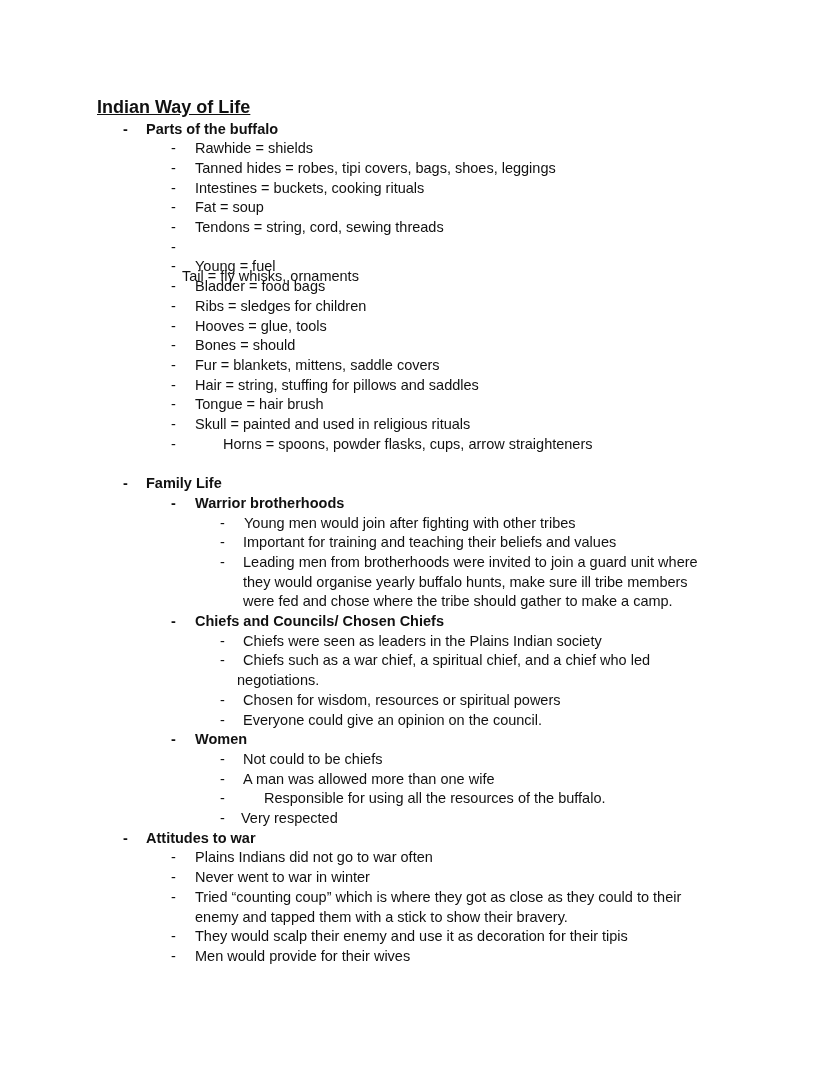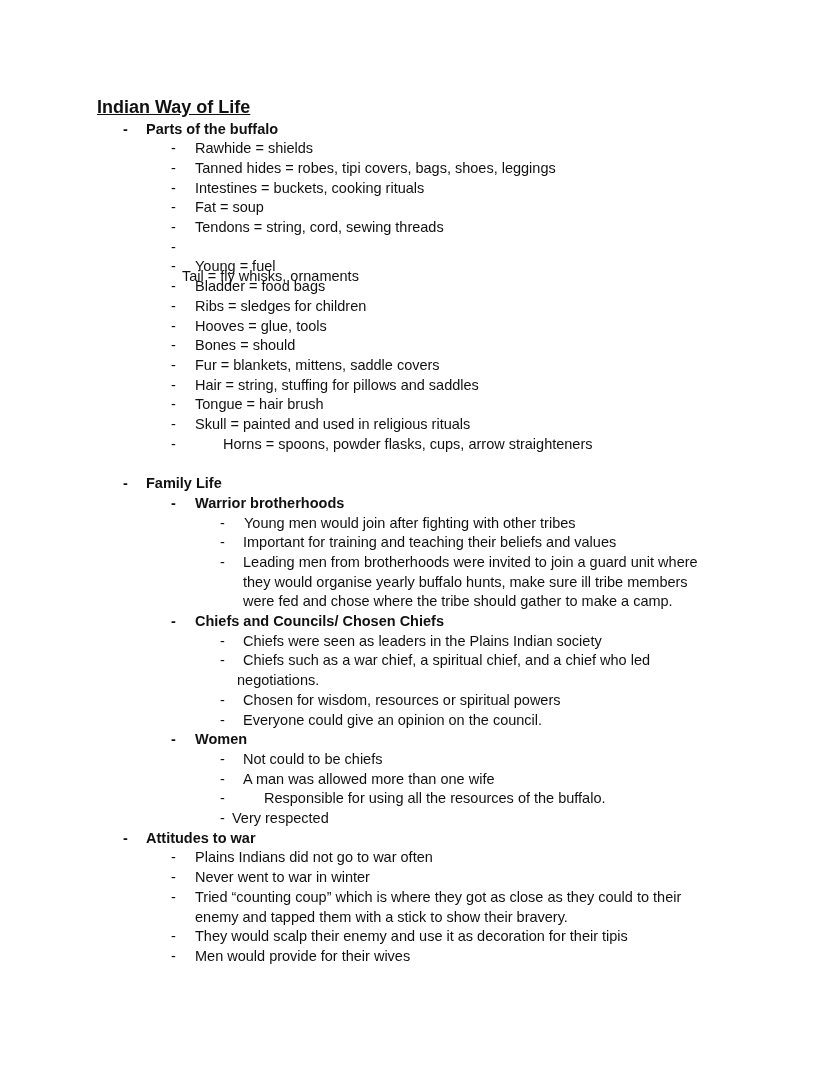--- a/index.html
+++ b/index.html
@@ -147,21 +147,21 @@
       <div class="line" style="top: 769.6px; left: 0px;">
         <span class="dash" style="left: 220px;">-</span>
         <span class="txt" style="left: 243px;">A man was allowed more than one wife</span>
       </div>
       <div class="line" style="top: 789.3px; left: 0px;">
         <span class="dash" style="left: 220px;">-</span>
         <span class="txt" style="left: 227px; margin-left: 37px;">Responsible for using all the resources of the buffalo.</span>
       </div>
       <div class="line" style="top: 809px; left: 0px;">
         <span class="dash" style="left: 220px;">-</span>
-        <span class="txt" style="left: 232px;">Very respected</span>
+        <span class="txt" style="left: 241px;">Very respected</span>
       </div>
       <div class="line bold" style="top: 828.7px; left: 0px;">
         <span class="dash" style="left: 123px;">-</span>
         <span class="txt" style="left: 146px;">Attitudes to war</span>
       </div>
       <div class="line" style="top: 848.4px; left: 0px;">
         <span class="dash" style="left: 171px;">-</span>
         <span class="txt" style="left: 195px;">Plains Indians did not go to war often</span>
       </div>
       <div class="line" style="top: 868.1px; left: 0px;">

